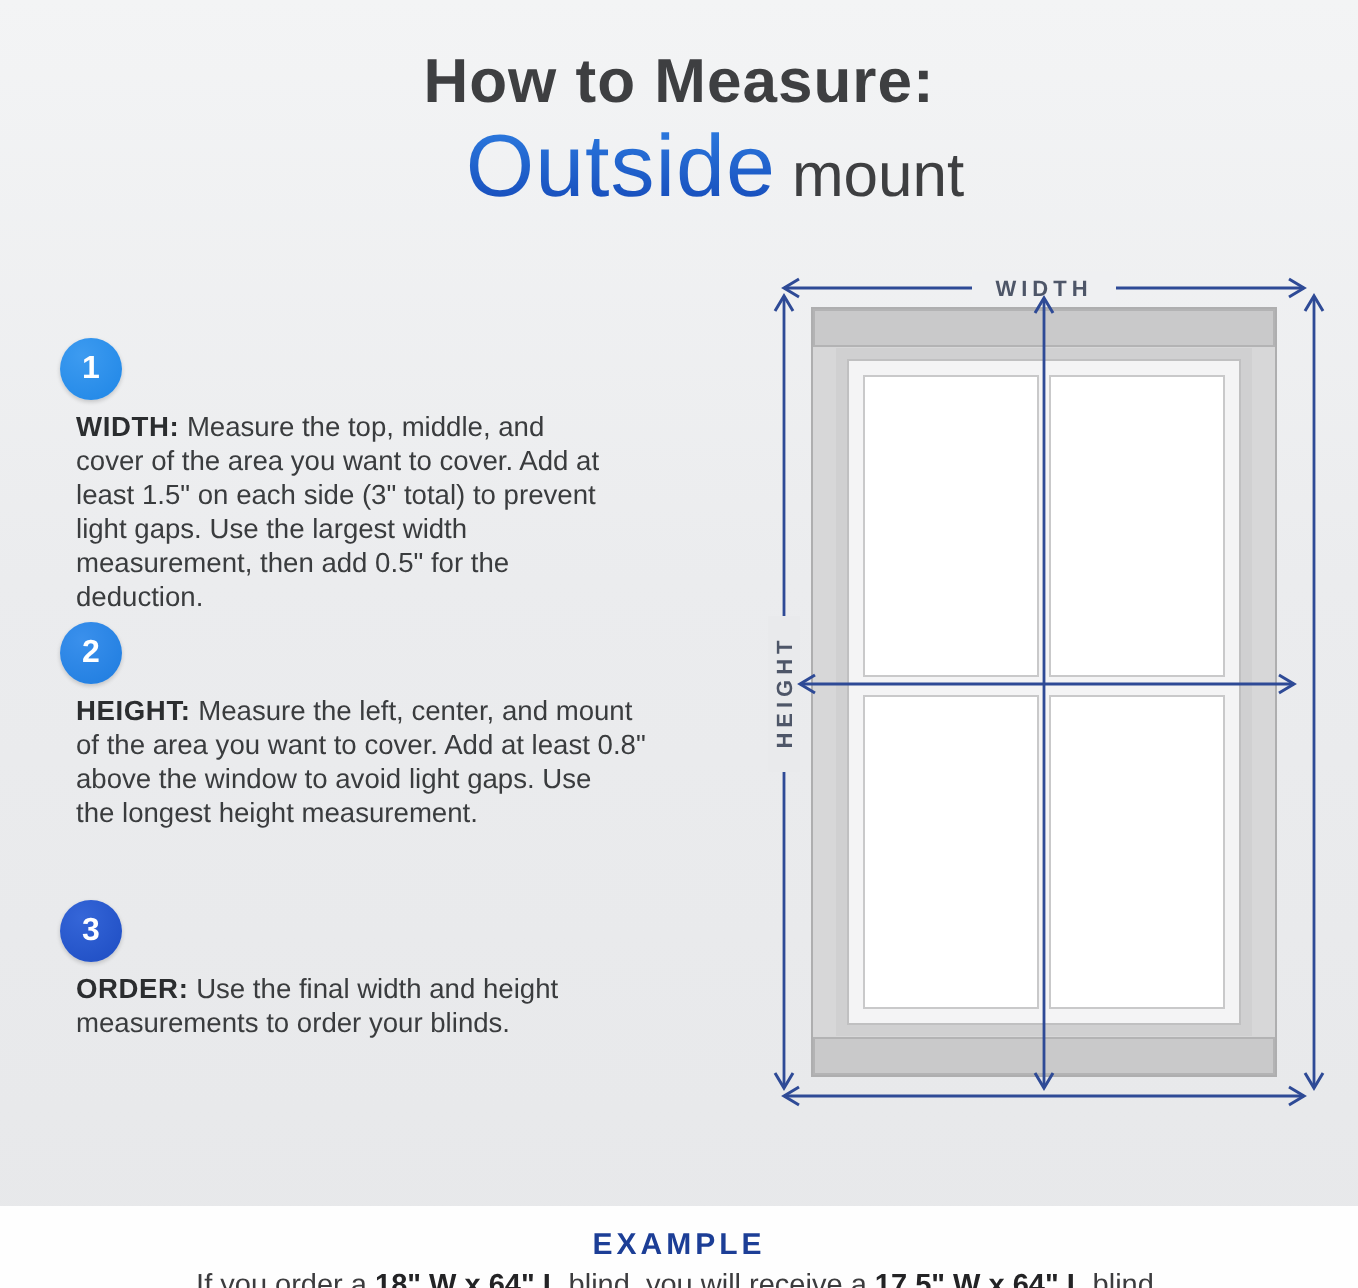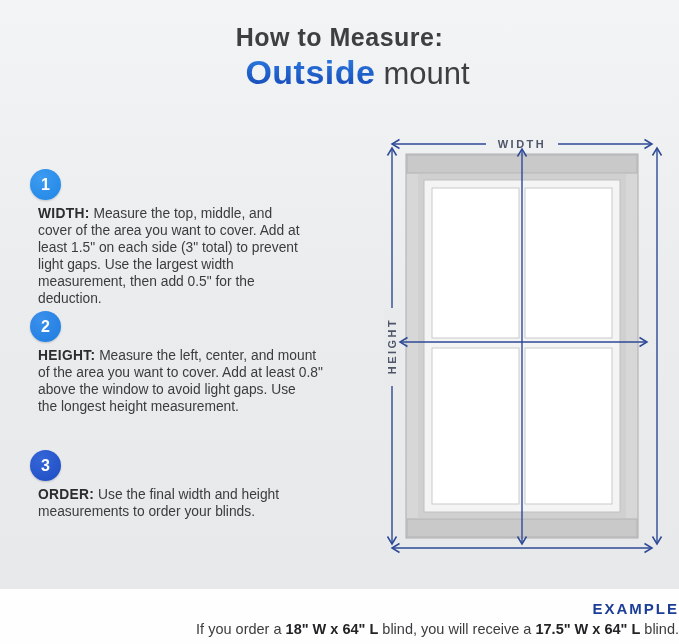--- a/index.html
+++ b/index.html
@@ -6,24 +6,24 @@
   .page{
     position:relative;
     width:679px;height:644px;
     overflow:hidden;
     background:linear-gradient(180deg,#f3f4f5 0%,#ebecee 45%,#e7e8ea 100%);
     font-family:"Liberation Sans",sans-serif;
     -webkit-font-smoothing:antialiased;
   }
   
   .title{position:absolute;top:24px;left:0;width:100%;text-align:center;line-height:1.1;}
-  .title-line1{font-size:25px;font-weight:700;color:#3e3f41;letter-spacing:.5px;}
+  .title-line1{font-size:31px;font-weight:700;color:#3e3f41;letter-spacing:.5px;}
   .title-line2{margin-top:2px;}
   .title-highlight{
-    font-size:34px;font-weight:700;letter-spacing:.5px;
+    font-size:44px;font-weight:400;letter-spacing:.5px;
     background:linear-gradient(180deg,#2e7fe3 0%,#1446b6 100%);
     -webkit-background-clip:text;background-clip:text;
     -webkit-text-fill-color:transparent;color:#1a55c8;margin-left:36px;
   }
   .title-suffix{font-size:31px;font-weight:400;color:#3e3f41;margin-left:8px;}
   
   .steps{position:absolute;left:30px;top:168px;width:352px;height:400px;}
   .step-circle{
     position:absolute;left:0;width:31px;height:31px;border-radius:50%;
     color:#fff;font-size:16px;font-weight:700;text-align:center;line-height:31px;
@@ -37,22 +37,22 @@
   .step-text.t2{top:179px;}
   .step-text.t3{top:318px;}
   .step-text .ln{white-space:nowrap;line-height:17px;height:17px;}
   .step-text b{color:#2b2d2f;font-weight:700;letter-spacing:.3px;}
   
   .diagram{position:absolute;left:370px;top:122px;width:300px;height:460px;}
   .mline{stroke:var(--arrow_navy,#2e4a96);stroke-width:1.4;fill:none;}
   .dlabel{fill:#4e5668;font-size:11px;font-weight:700;letter-spacing:2.5px;font-family:"Liberation Sans",sans-serif;}
   
   .footer{
-    position:absolute;left:0;bottom:0;width:100%;height:55px;background:#fefefe;
-    text-align:right;box-sizing:border-box;padding-top:11px;
+    position:absolute;left:0;bottom:0;width:100%;height:41px;background:#fefefe;
+    text-align:center;box-sizing:border-box;padding-top:11px;
   }
   .example-heading{font-size:15px;font-weight:800;color:var(--example_navy,#1c3e96);letter-spacing:2px;}
   .example-line{margin-top:4px;font-size:14.5px;color:#3c3c3e;}
   .example-line b{color:#232325;font-weight:700;}
 </style>
 </head>
 <body>
 
 <div class="page">
 

